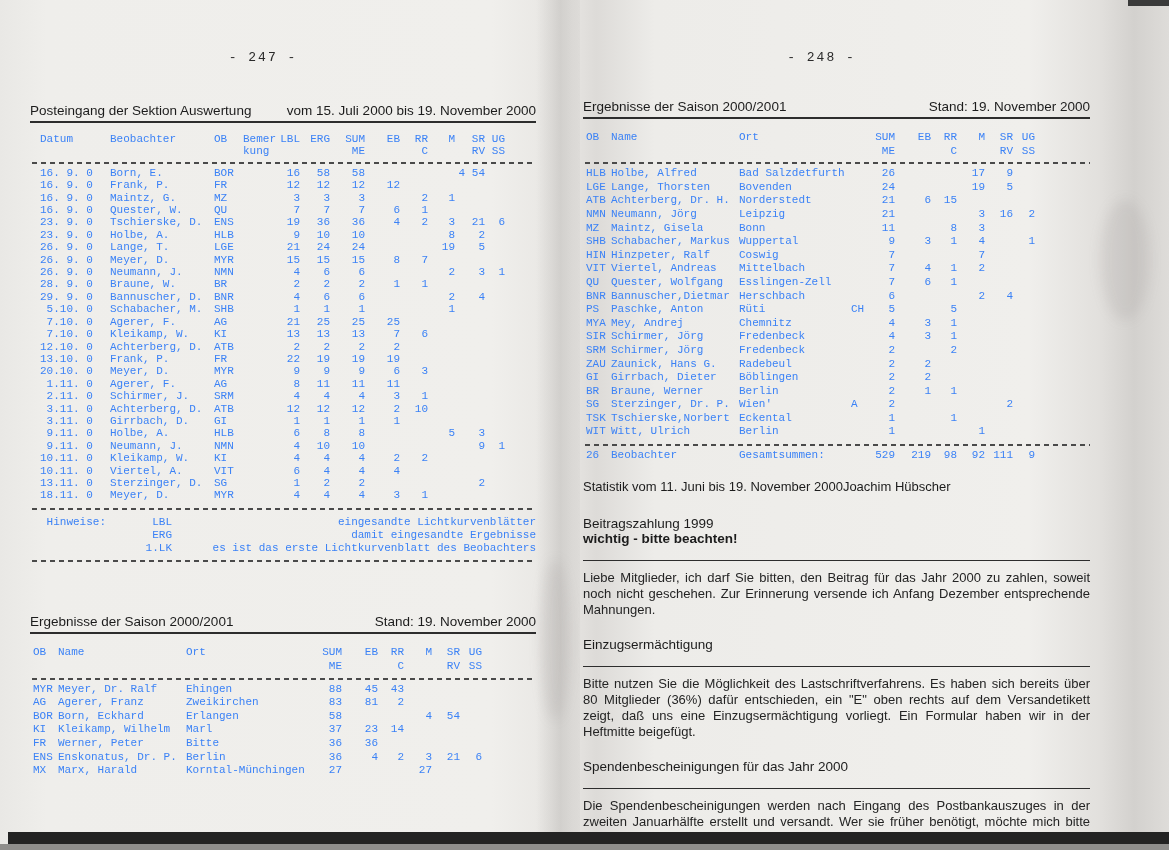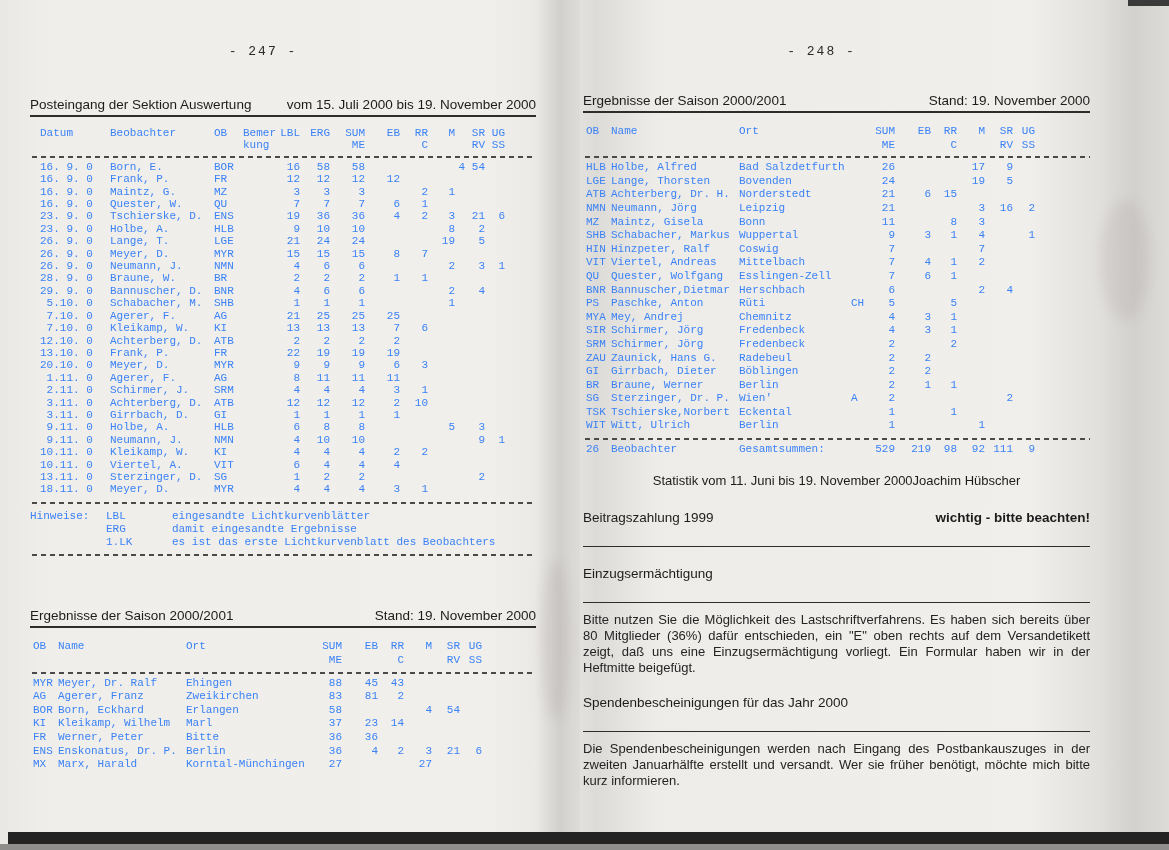--- a/index.html
+++ b/index.html
@@ -1,19 +1,19 @@
 <!DOCTYPE html>
 <html><head>
 <meta charset="utf-8">
 <style>
   html,body{margin:0;padding:0;}
   body{width:1169px;height:850px;position:relative;overflow:hidden;
        background:linear-gradient(90deg,#e9e8e5 0%,#efeeeb 4%,#f0efec 42%,#e6e4e1 49%,#dddbd8 51%,#edecE9 56%,#f0efec 88%,#e2e0dd 94%,#d3d1ce 97%,#dedcd9 100%);
        font-family:"Liberation Sans",sans-serif;color:#222;}
-  .page{position:absolute;top:8px;}
+  .page{position:absolute;top:14px;}
   #left-page{left:30px;width:506px;}
   #right-page{left:583px;width:507px;}
 
   .pagenum{font-family:"Liberation Mono","DejaVu Sans Mono",monospace;font-size:13px;
            letter-spacing:2px;text-align:center;color:#2a2a2a;}
   #left-page .pagenum{margin:36px 0 0 -40px;}
   #right-page .pagenum{margin:36px 0 0 -30px;}
 
   .rule-head{display:flex;justify-content:space-between;align-items:baseline;
              border-bottom:2px solid #2d2d2d;padding-bottom:3px;font-size:13.5px;color:#1c1c1c;}
@@ -35,27 +35,27 @@
 
   
   .t2 .trow{display:grid;grid-template-columns:28px 128px 112px 22px 22px 36px 26px 28px 28px 22px;
             line-height:13.6px;font-size:11px;}
   .t2 .tcell{white-space:pre;}
   .t2 .tcell:nth-child(1){padding-left:3px;}
   .t2 .tcell:nth-child(n+5){text-align:right;}
 
   
   .th .trow{display:grid;grid-template-columns:76px 66px auto;line-height:13.2px;font-size:11px;}
-  .th .tcell{white-space:pre;}
-
-  .statrow{display:flex;justify-content:center;font-size:13px;color:#1c1c1c;}
+  .th .tcell{white-space:pre;text-align:right;}
+
+  .statrow{display:flex;justify-content:flex-start;font-size:13px;color:#1c1c1c;}
 
   .center-head{text-align:center;font-size:13.5px;color:#1c1c1c;}
   .sect-head{display:flex;justify-content:space-between;align-items:baseline;
-             border-bottom:1.5px solid #2d2d2d;padding-bottom:21px;font-size:13.5px;color:#1c1c1c;}
+             border-bottom:1.5px solid #2d2d2d;padding-bottom:14px;font-size:13.5px;color:#1c1c1c;flex-direction:column;}
   .para{font-size:13px;line-height:16px;text-align:justify;color:#242424;margin-top:9px;}
 
   
   .edge-bottom{position:absolute;left:8px;right:0;top:832px;height:12px;background:#232323;}
   .edge-bottom2{position:absolute;left:0;right:0;top:844px;height:6px;background:#8f8e8c;}
   .edge-topright{position:absolute;left:1128px;top:0;width:41px;height:6px;background:#3a3a3a;}
   .gutter{position:absolute;left:536px;top:0;width:44px;height:850px;
           background:linear-gradient(90deg,rgba(110,108,105,0) 0%,rgba(110,108,105,.18) 55%,rgba(110,108,105,.05) 100%);}
   .smudge{position:absolute;border-radius:50%;filter:blur(6px);background:rgba(120,118,112,.12);}
 </style>
@@ -930,20 +930,21 @@
   <div class="statrow" style="margin-top:16px;">
     <span>Statistik vom 11. Juni bis 19. November 2000</span>
     <span>Joachim Hübscher</span>
   </div>
 
 
   <div class="sect-head" style="margin-top:22px;">
     <span>Beitragszahlung 1999</span>
     <span class="bold">wichtig - bitte beachten!</span>
   </div>
+  <div class="para">Liebe Mitglieder, ich darf Sie bitten, den Beitrag für das Jahr 2000 zu zahlen, soweit noch nicht geschehen. Zur Erinnerung versende ich Anfang Dezember entsprechende Mahnungen.</div>
 
   <div class="sect-head" style="margin-top:19px;">
     <span>Einzugsermächtigung</span>
     <span class="bold"></span>
   </div>
   <div class="para">Bitte nutzen Sie die Möglichkeit des Lastschriftverfahrens. Es haben sich bereits über 80 Mitglieder (36%) dafür entschieden, ein "E" oben rechts auf dem Versandetikett zeigt, daß uns eine Einzugsermächtigung vorliegt. Ein Formular haben wir in der Heftmitte beigefügt.</div>
 
   <div class="sect-head" style="margin-top:19px;">
     <span>Spendenbescheinigungen für das Jahr 2000</span>
     <span class="bold"></span>

